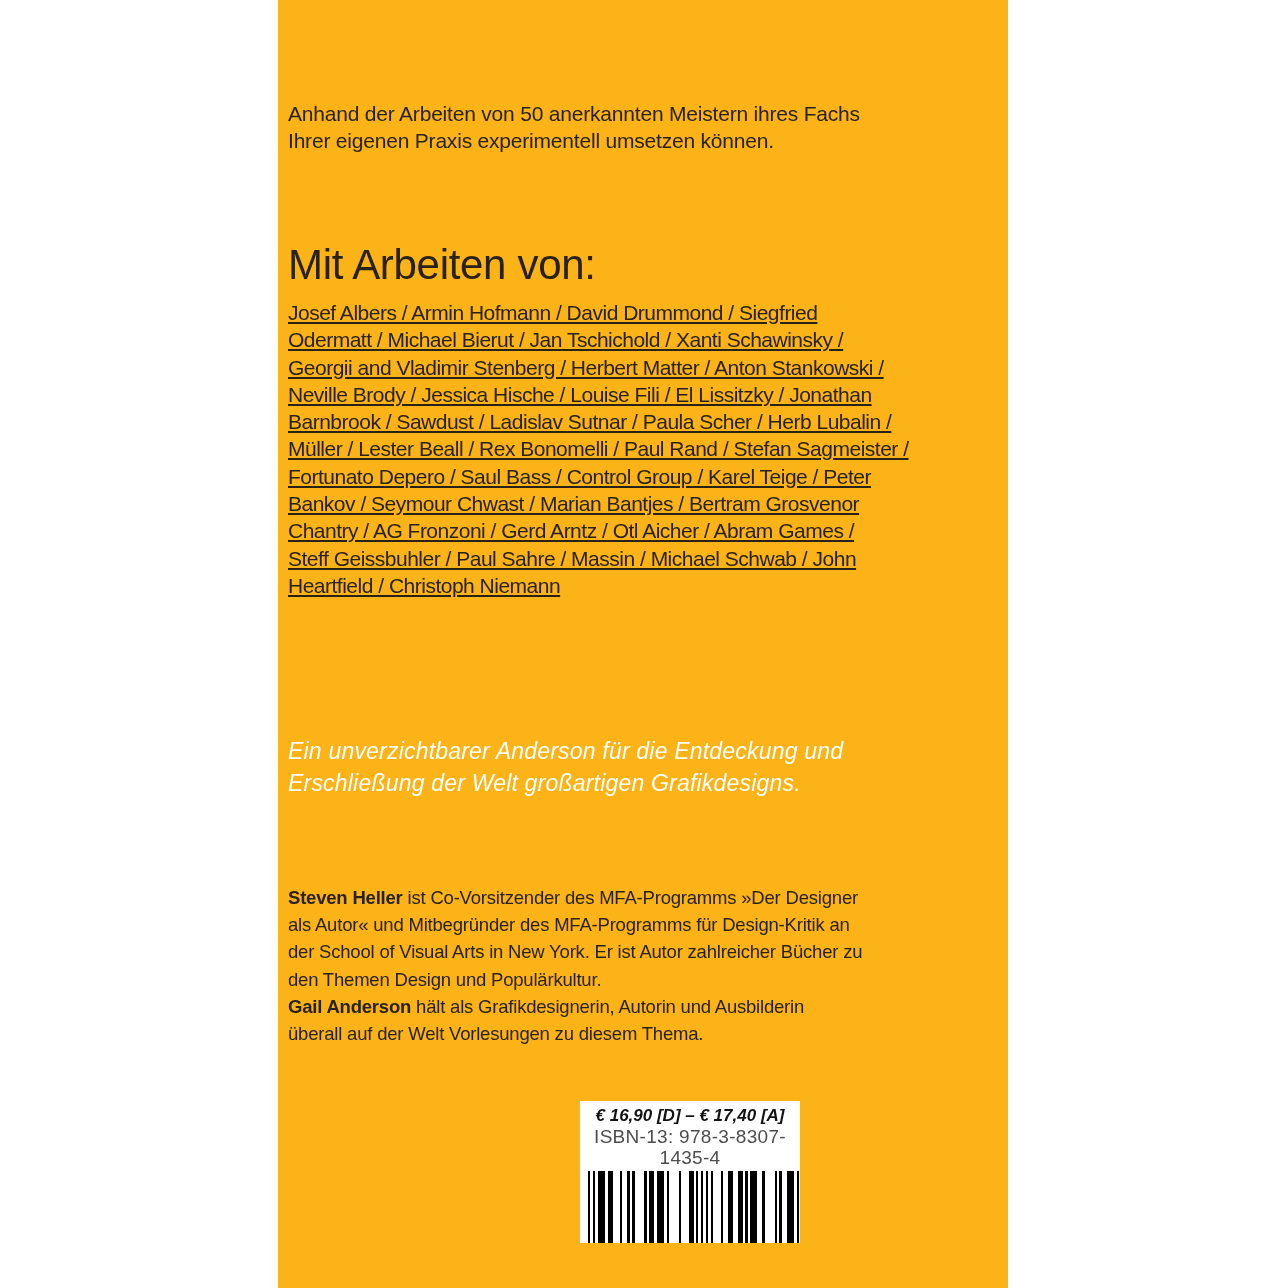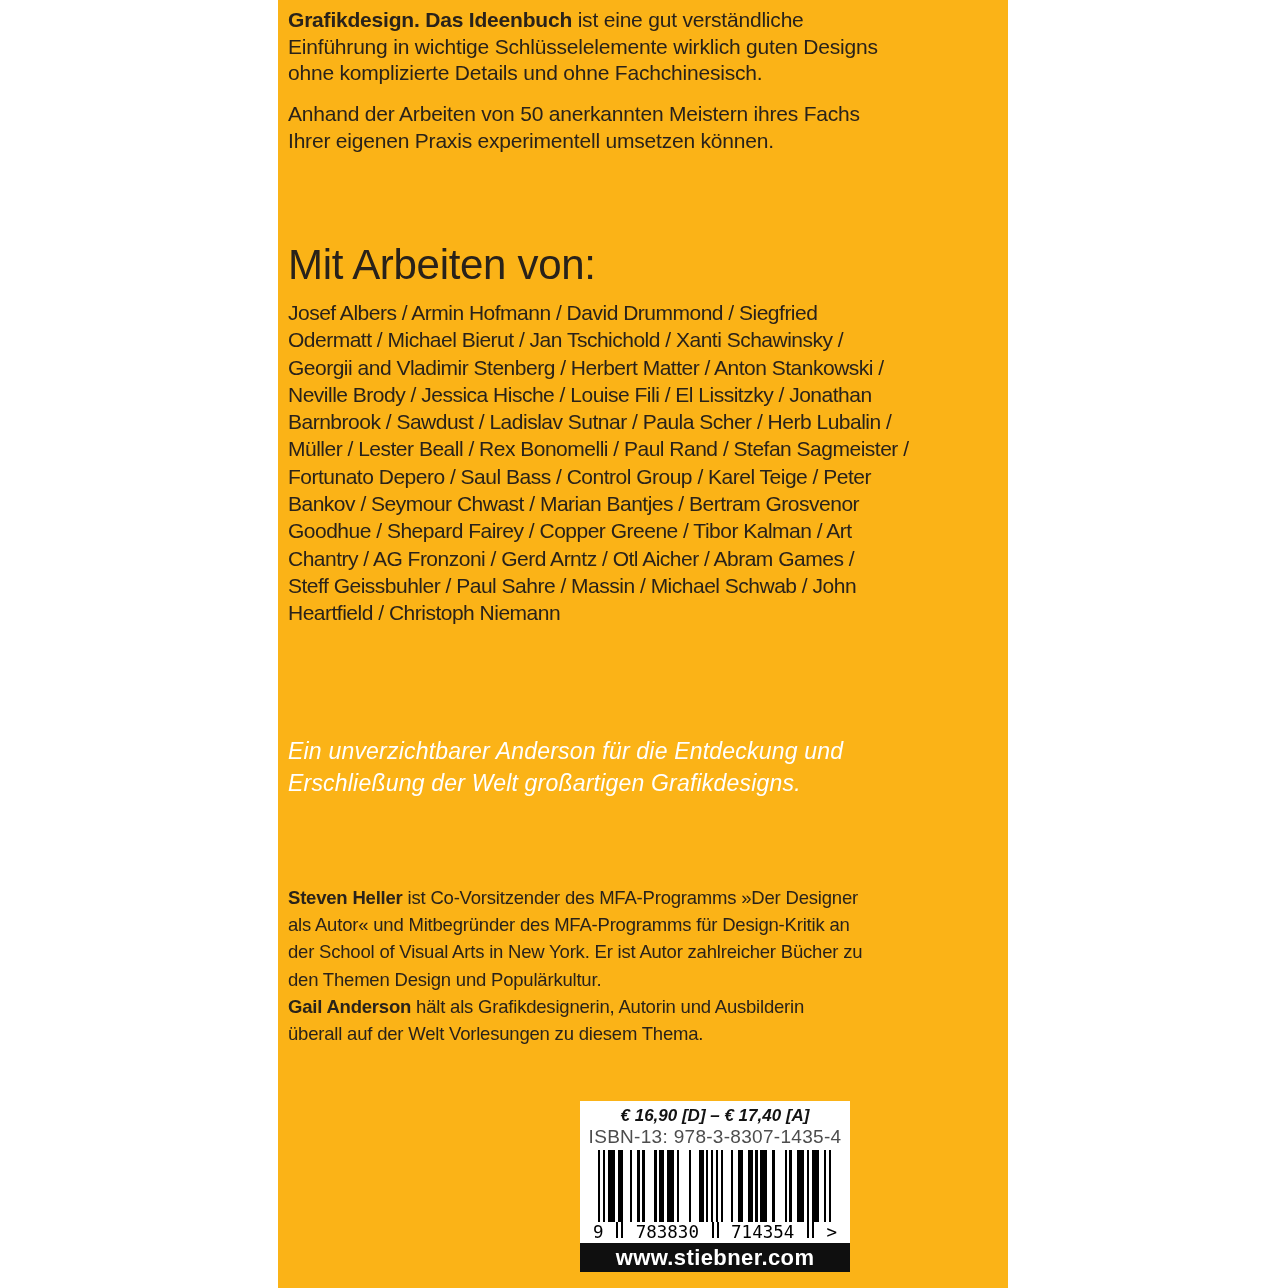--- a/index.html
+++ b/index.html
@@ -11,26 +11,26 @@
     position:absolute;left:278px;top:0;width:730px;height:1288px;
     background:#FBB317;
   }
   .block{position:absolute;left:10px;white-space:nowrap;color:#29221a;}
   .line{white-space:nowrap;}
   .body-text{font-size:21px;line-height:26.5px;letter-spacing:-0.2px;}
   .para1{top:7px;}
   .para2{top:101px;}
   .lead-bold{font-weight:bold;}
   .heading{top:241px;font-size:42px;font-weight:normal;letter-spacing:-0.3px;}
-  .names{top:299px;font-size:21px;line-height:27.3px;letter-spacing:-0.5px;}
+  .names{top:299px;font-size:21px;line-height:27.3px;letter-spacing:-0.5px;text-decoration:underline;}
   .quote{top:736px;font-size:23px;line-height:31.5px;font-style:italic;color:#ffffff;letter-spacing:0.2px;}
   .bio{top:884px;font-size:18.5px;line-height:27.2px;letter-spacing:-0.2px;}
   .bio-bold{font-weight:bold;}
 
-  .barcode-block{position:absolute;left:302px;top:1101px;width:270px;}
+  .barcode-block{position:absolute;left:302px;top:1101px;width:220px;}
   .barcode-box{
     background:#ffffff;height:142px;box-sizing:border-box;
     padding:5px 8px 0 8px;text-align:center;overflow:hidden;
   }
   .price{
     font-size:17px;font-weight:bold;font-style:italic;color:#131313;
     letter-spacing:0px;line-height:20px;
   }
   .isbn{
     font-size:19px;color:#4d4d4d;letter-spacing:0.3px;line-height:21px;
@@ -53,43 +53,37 @@
   .url-bar{
     background:#0f0f0f;height:29px;line-height:29px;text-align:center;
     color:#ffffff;font-weight:bold;font-size:22px;letter-spacing:0.4px;
   }
 </style>
 </head>
 <body>
 
 <div class="cover">
 
-  <div class="block body-text para1">
-    <div class="line"><span class="lead-bold">Grafikdesign. Das Ideenbuch</span><span> ist eine gut verständliche</span></div>
-    <div class="line">Einführung in wichtige Schlüsselelemente wirklich guten Designs</div>
-    <div class="line">ohne komplizierte Details und ohne Fachchinesisch.</div>
-  </div>
 
   <div class="block body-text para2">
     <div class="line">Anhand der Arbeiten von 50 anerkannten Meistern ihres Fachs</div>
     <div class="line">Ihrer eigenen Praxis experimentell umsetzen können.</div>
   </div>
 
   <div class="block heading">Mit Arbeiten von:</div>
 
   <div class="block names">
     <div class="line">Josef Albers / Armin Hofmann / David Drummond / Siegfried</div>
     <div class="line">Odermatt / Michael Bierut / Jan Tschichold / Xanti Schawinsky /</div>
     <div class="line">Georgii and Vladimir Stenberg / Herbert Matter / Anton Stankowski /</div>
     <div class="line">Neville Brody / Jessica Hische / Louise Fili / El Lissitzky / Jonathan</div>
     <div class="line">Barnbrook / Sawdust / Ladislav Sutnar / Paula Scher / Herb Lubalin /</div>
     <div class="line">Müller / Lester Beall / Rex Bonomelli / Paul Rand / Stefan Sagmeister /</div>
     <div class="line">Fortunato Depero / Saul Bass / Control Group / Karel Teige / Peter</div>
     <div class="line">Bankov / Seymour Chwast / Marian Bantjes / Bertram Grosvenor</div>
-    <div class="line">Goodhue / Shepard Fairey / Copper Greene / Tibor Kalman / Art</div>
     <div class="line">Chantry / AG Fronzoni / Gerd Arntz / Otl Aicher / Abram Games /</div>
     <div class="line">Steff Geissbuhler / Paul Sahre / Massin / Michael Schwab / John</div>
     <div class="line">Heartfield / Christoph Niemann</div>
   </div>
 
   <div class="block quote">
     <div class="line">Ein unverzichtbarer Anderson für die Entdeckung und</div>
     <div class="line">Erschließung der Welt großartigen Grafikdesigns.</div>
   </div>
 
@@ -170,16 +164,15 @@
       <div class="bc-digits">
         <span>9</span>
         <span class="guard"></span>
         <span>783830</span>
         <span class="guard"></span>
         <span>714354</span>
         <span class="guard"></span>
         <span>&gt;</span>
       </div>
     </div>
-    <div class="url-bar">www.stiebner.com</div>
   </div>
 
 </div>
 
 </body></html>

